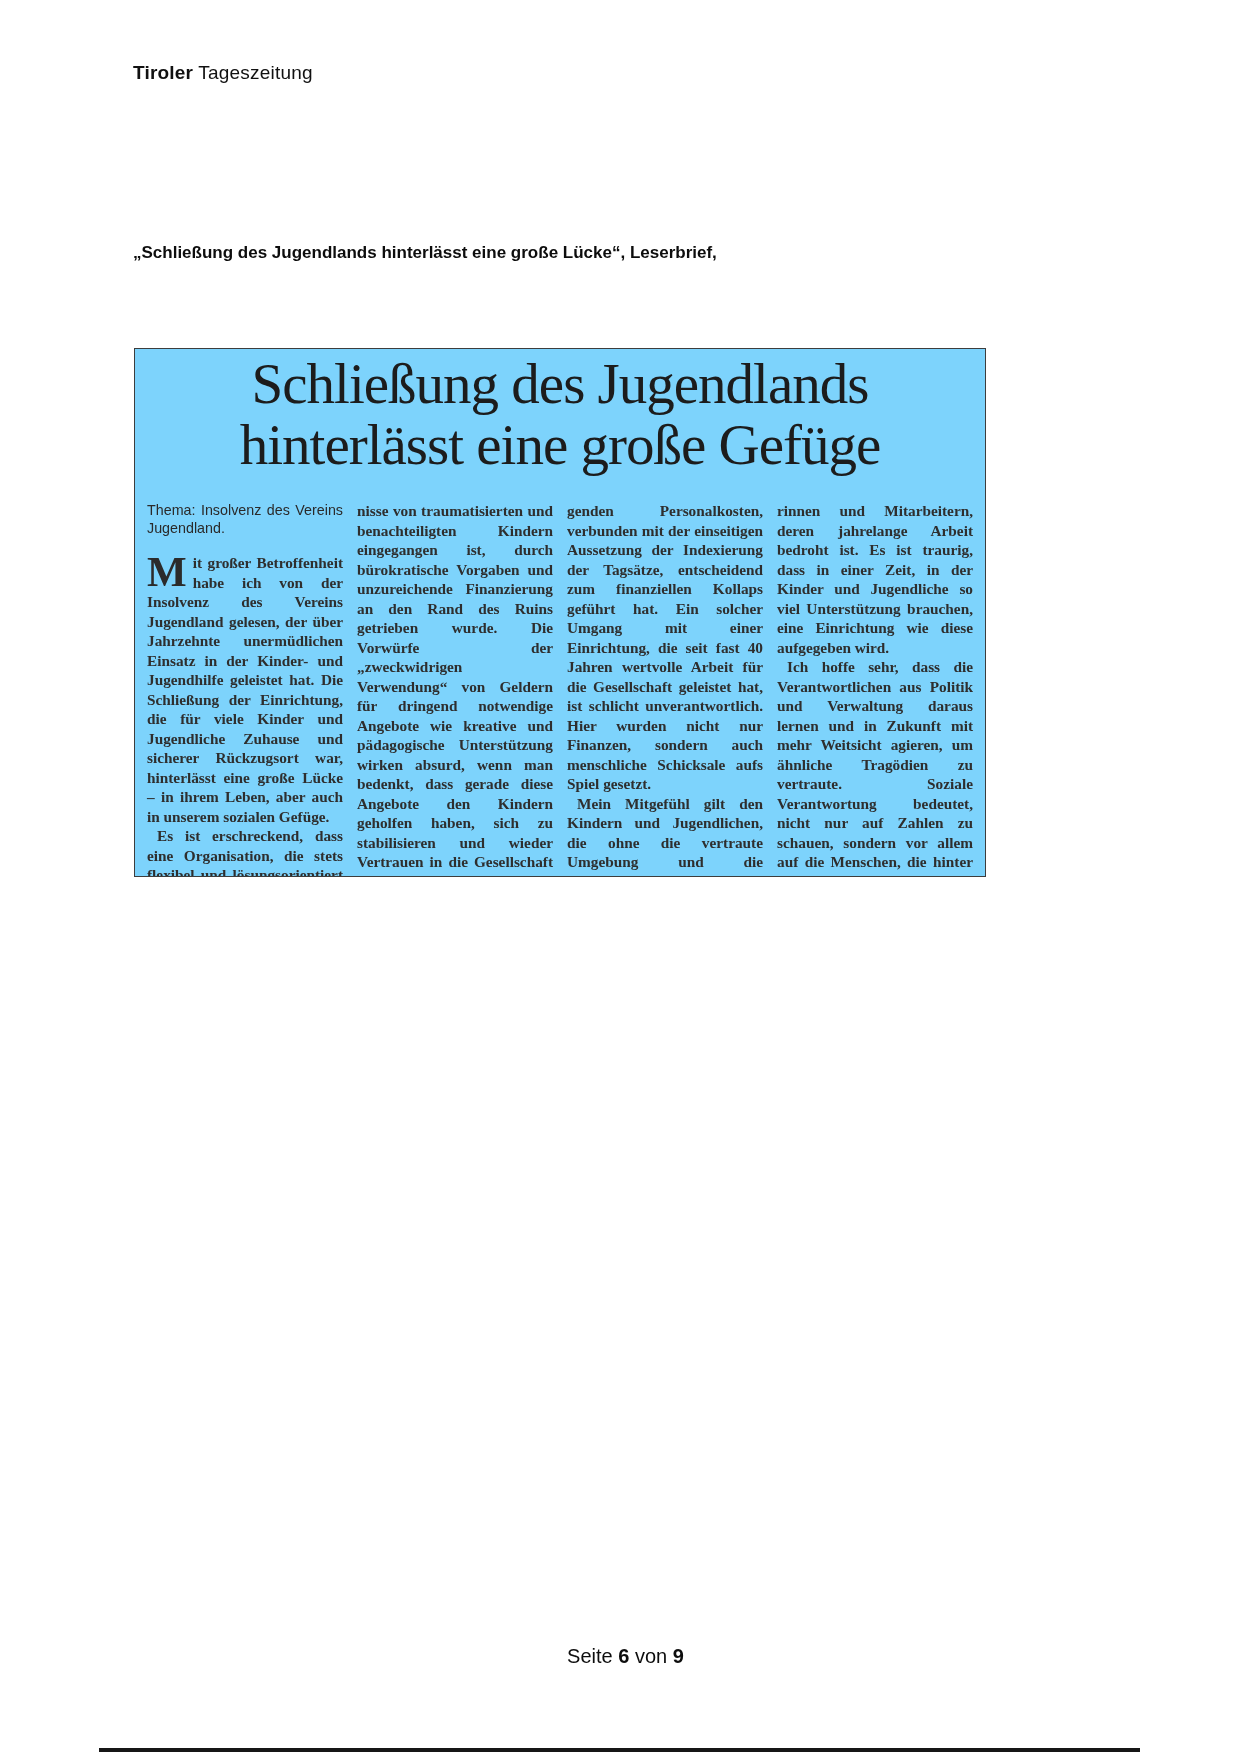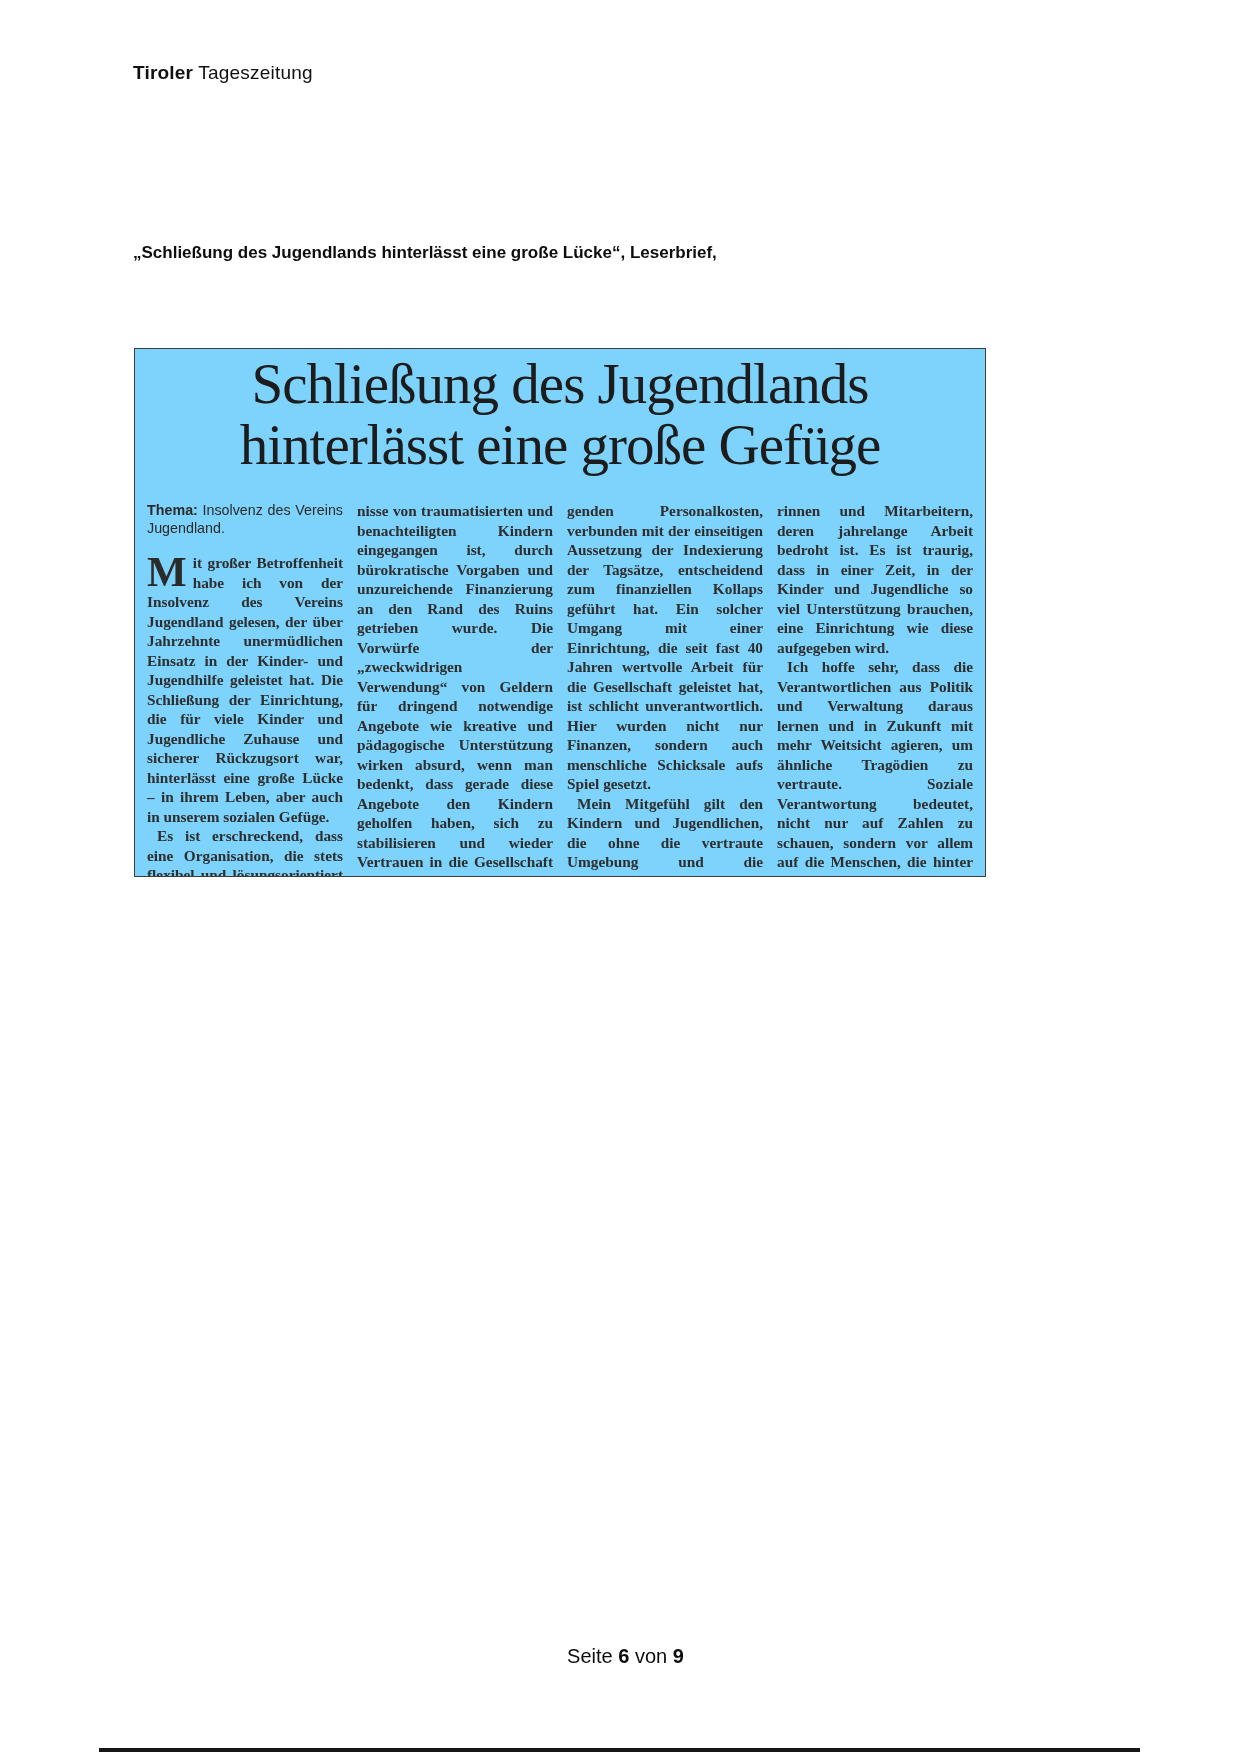--- a/index.html
+++ b/index.html
@@ -72,21 +72,21 @@
     color: #2e2e2e;
   }
   .thema {
     font-family: "Liberation Sans", sans-serif;
     font-size: 14.3px;
     line-height: 18px;
     color: #2a2a2a;
     text-align: justify;
     margin-bottom: 16px;
   }
-  .thema .label { font-weight: bold; }
+  .thema .label { font-weight: normal; }
   .para {
     text-align: justify;
     margin: 0;
     hyphens: none;
     font-weight: bold;
   }
   .para.indent { text-indent: 10px; }
   .dropcap {
     float: left;
     font-size: 42px;

